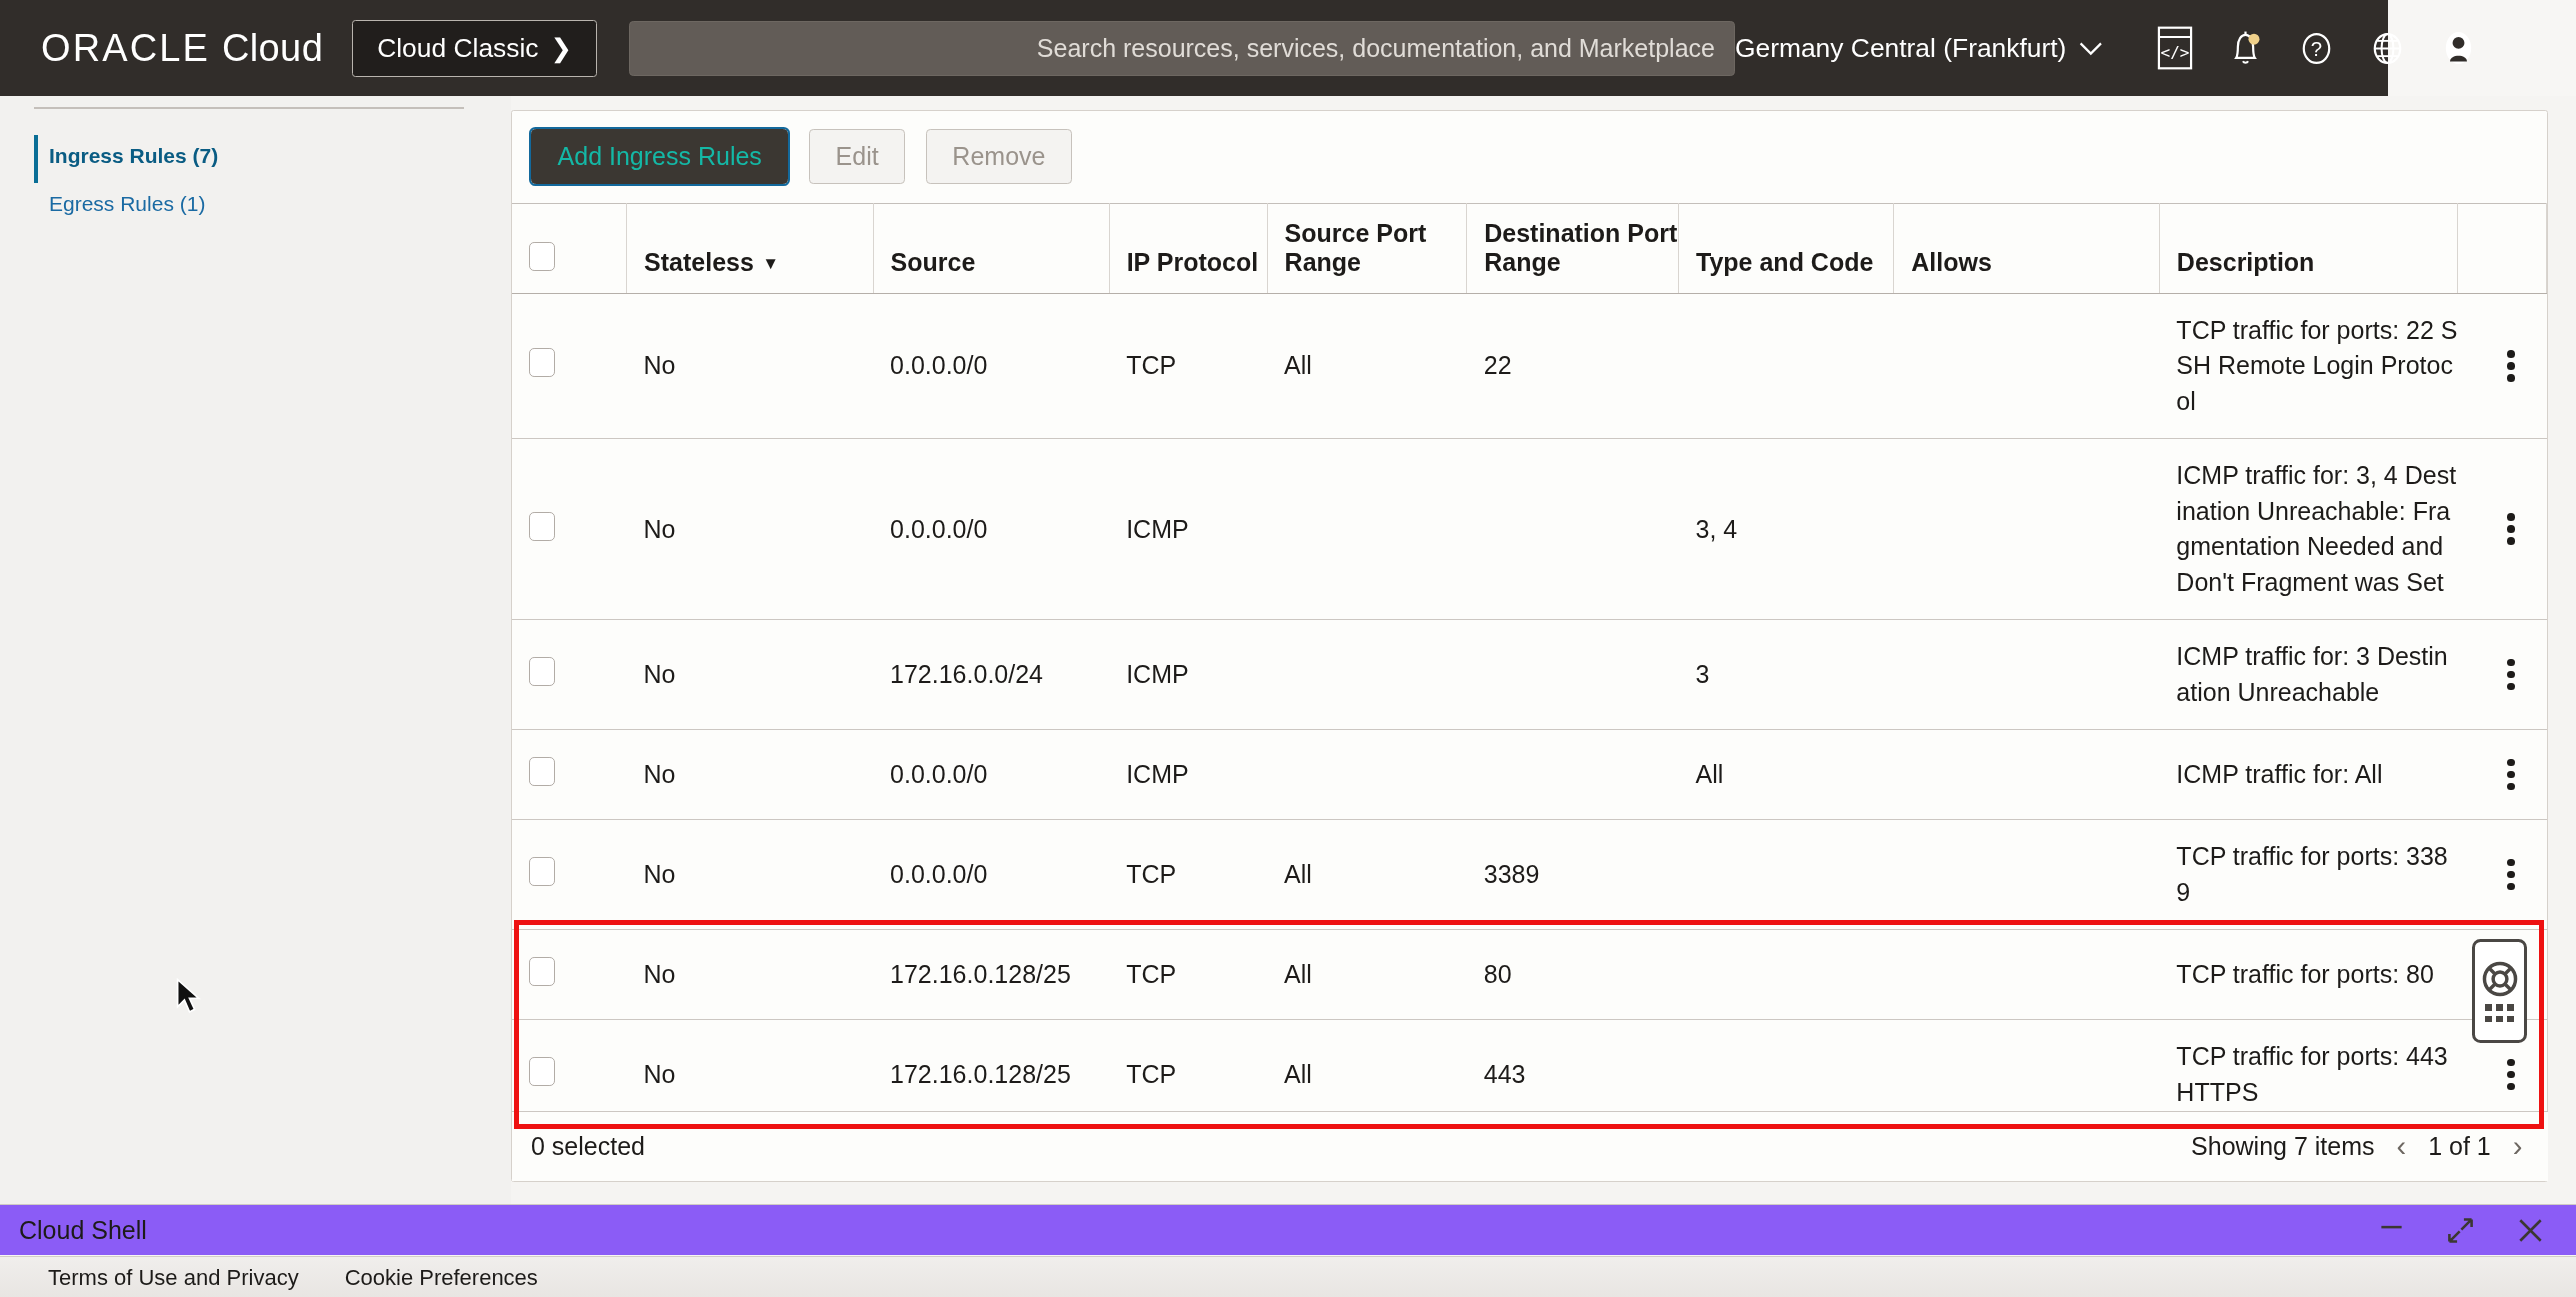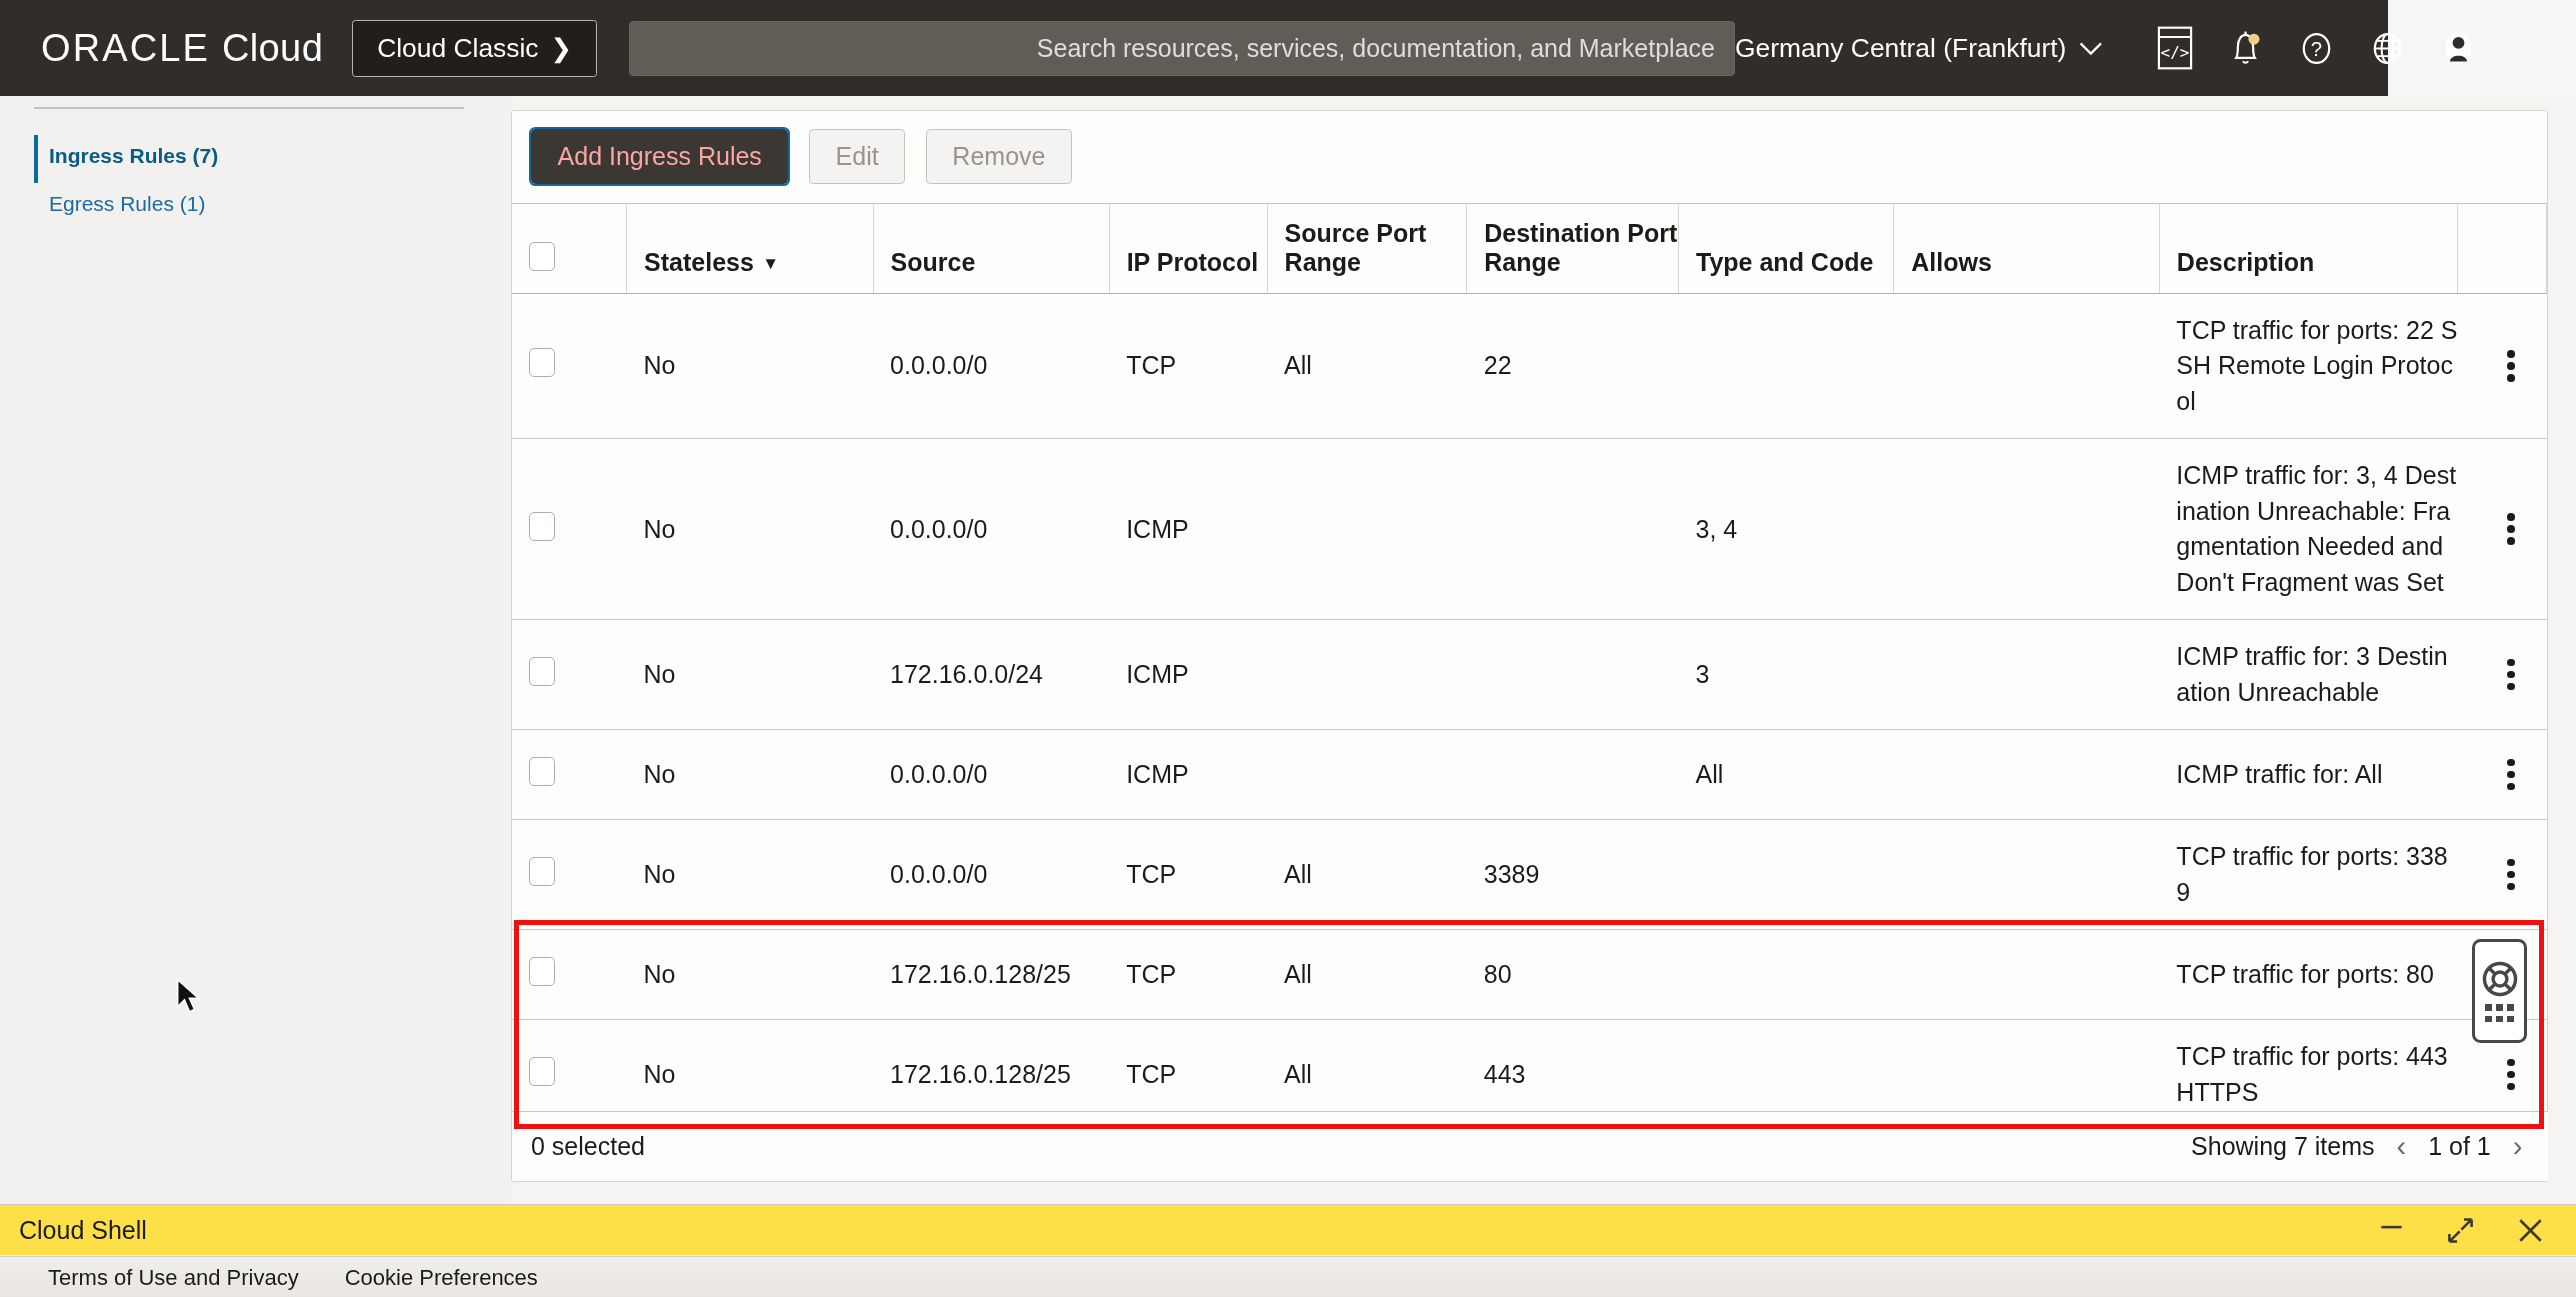--- a/index.html
+++ b/index.html
@@ -105,21 +105,21 @@
   .toolbar {
     height: 92px; display: flex; align-items: center;
     gap: 20.5px; padding-left: 19px;
   }
   .btn {
     font-size: 25px; border-radius: 4.3px; padding: 12px 25.6px;
     font-family: "Liberation Sans", sans-serif; cursor: pointer;
     border: 0.9px solid #c7c2bc; background: #f4f3f1; color: #9a938c;
   }
   .btn-primary {
-    background: #3b3732; color: #fca5a5; border: 0.9px solid #3b3732;
+    background: #3b3732; color: #14b8a6; border: 0.9px solid #3b3732;
     outline: 2.6px solid #13699c; outline-offset: 0.9px; cursor: pointer;
   }
 
   
   table.rules { width: 100%; border-collapse: collapse; table-layout: fixed; }
   table.rules th {
     border-top: 0.9px solid #c4bfba;
     border-bottom: 1.7px solid #b5afa9;
     border-right: 0.9px solid #d9d5d0;
     vertical-align: bottom;
@@ -171,21 +171,21 @@
     display: flex; flex-direction: column; align-items: center;
     justify-content: center; gap: 6.8px; z-index: 40; cursor: pointer;
   }
   .dots-grid { display: grid; grid-template-columns: repeat(3, 6.8px); gap: 4.3px; }
   .dots-grid i { display: block; width: 6.8px; height: 6.8px; background: #4a4744; }
 
   
   .cloudshell {
     position: absolute; left: 0; top: 1204px;
     width: 2576px; height: 51px;
-    background: #fde047; border-top: 0.9px solid #cfcac4;
+    background: #8b5cf6; border-top: 0.9px solid #cfcac4;
     display: flex; align-items: center;
   }
   .cs-title { font-size: 25px; color: #1d1b19; padding-left: 19px; }
   .cs-actions { margin-left: auto; display: flex; align-items: center; gap: 41px; padding-right: 31px; }
   .cs-ico { cursor: pointer; display:flex; align-items:center; justify-content:center; }
 
   
   .footer {
     position: absolute; left: 0; top: 1256px;
     width: 2576px; height: 42px;

